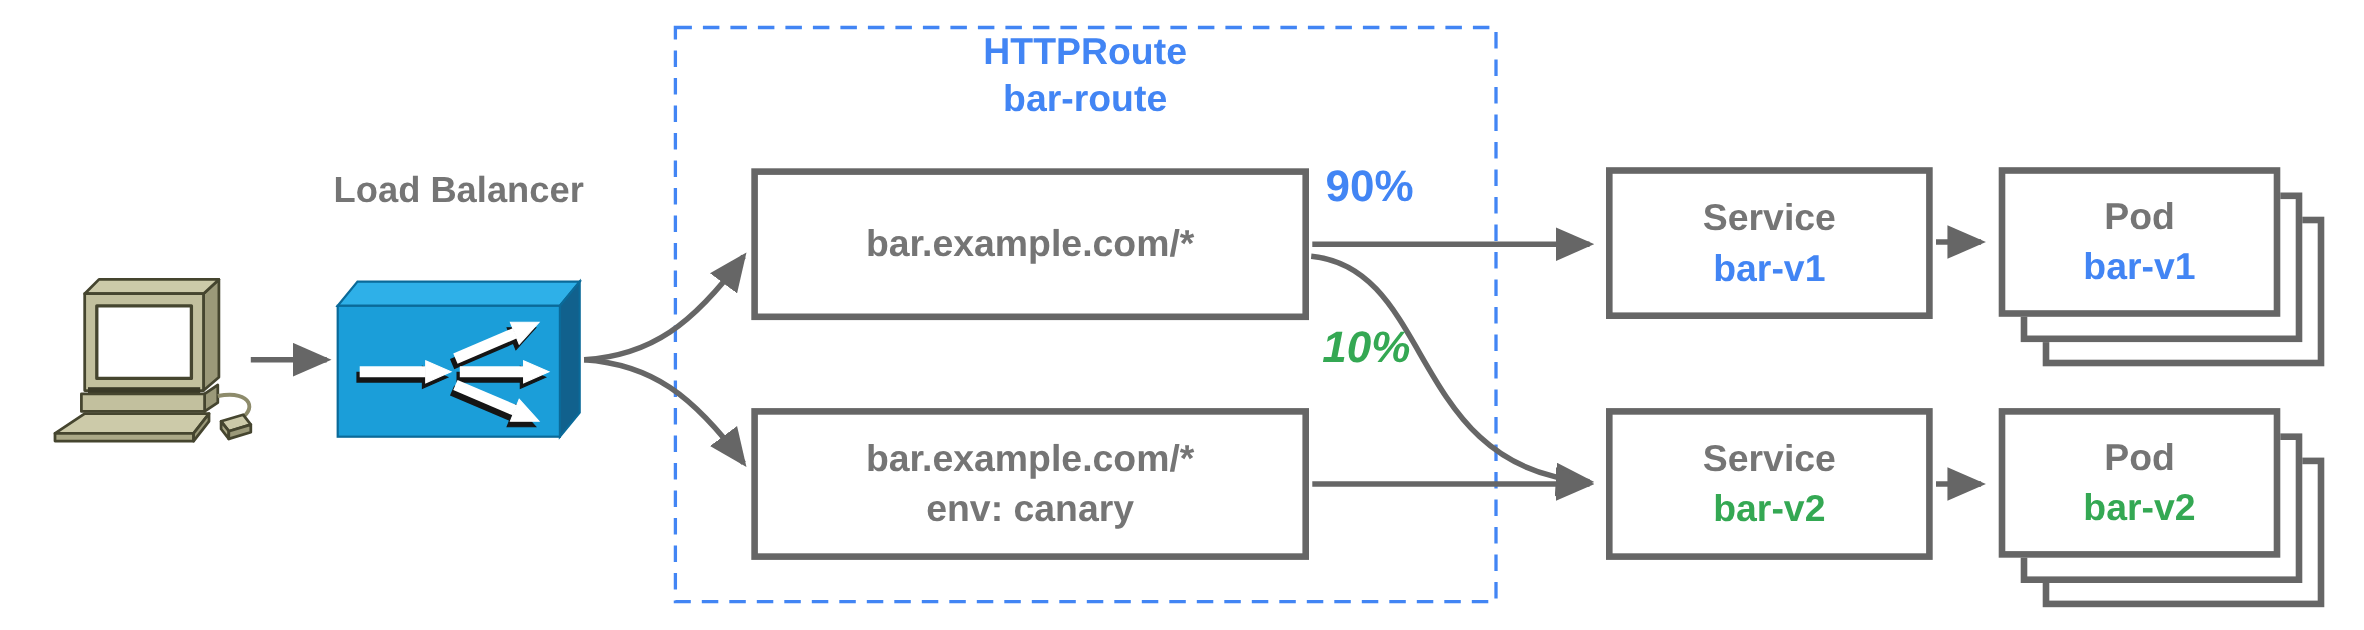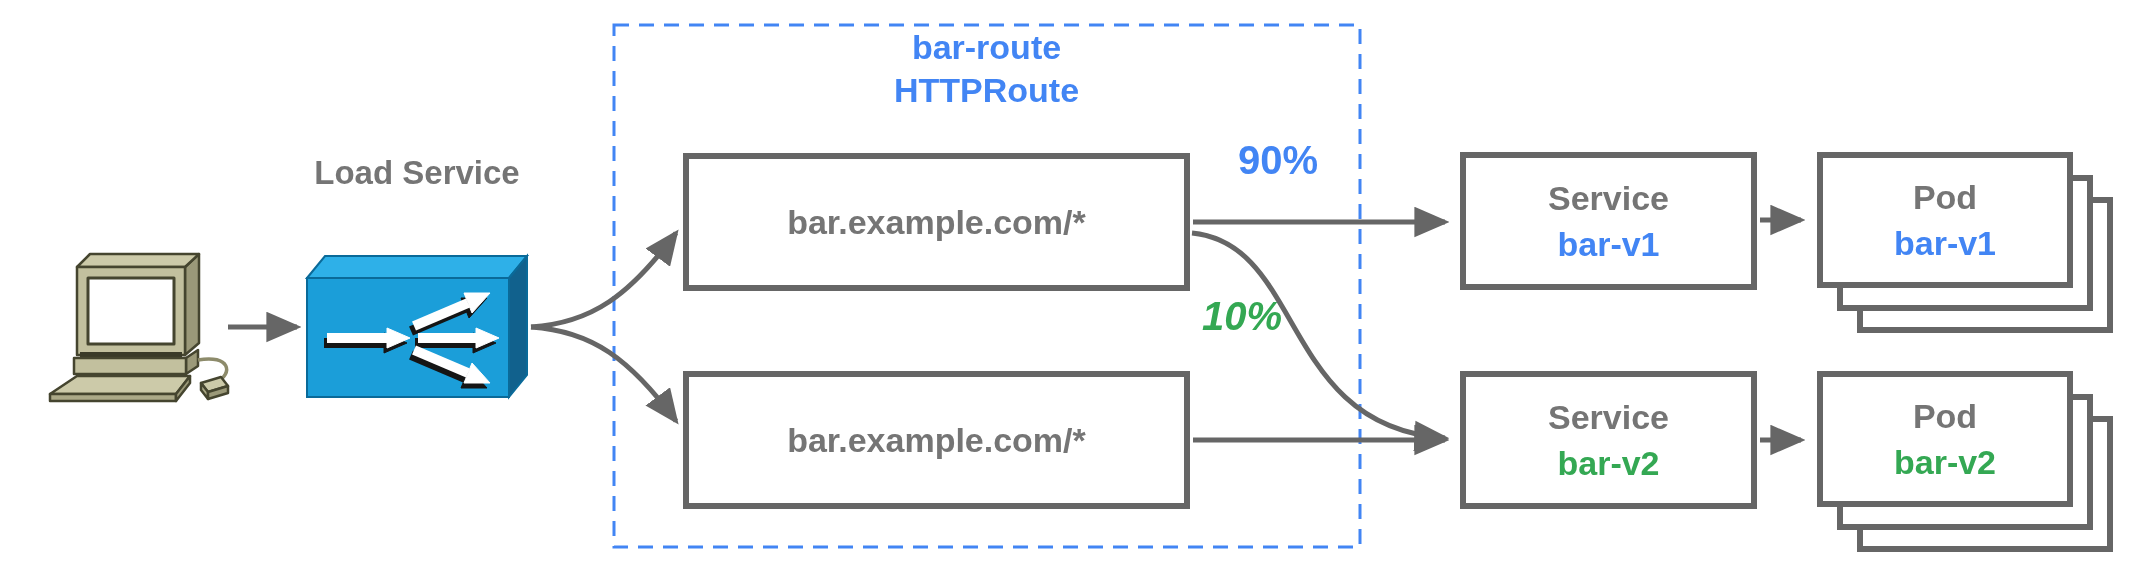--- a/index.html
+++ b/index.html
@@ -39,21 +39,21 @@
     font-weight:700;
     z-index:3;
     text-align:center;
   }
   .gray{color:#757575;text-align:center;}
   .blue{color:#4285F4;}
   .green{color:#34A853;}
   .lb-label{left:267px;top:154px;width:300px;font-size:33px;color:#757575;}
   .route-title{left:613px;top:26px;width:747px;font-size:34px;line-height:43px;color:#4285F4;}
   .pct{font-size:40px;line-height:40px;}
-  .pct-90{left:1205px;top:140px;margin-left:33px;}
+  .pct-90{left:1205px;top:150px;}
   .pct-10{left:1202px;top:296px;font-style:italic;}
   .route-top{left:683px;top:153px;width:507px;height:138px;}
   .route-bottom{left:683px;top:371px;width:507px;height:138px;}
   .service-v1{left:1460px;top:152px;width:297px;height:138px;}
   .service-v2{left:1460px;top:371px;width:297px;height:138px;}
   .pod-v1{left:1817px;top:152px;width:256px;height:136px;}
   .pod-v1-l2{left:1837px;top:175px;width:256px;height:136px;}
   .pod-v1-l3{left:1857px;top:197px;width:256px;height:136px;}
   .pod-v2{left:1817px;top:371px;width:256px;height:136px;}
   .pod-v2-l2{left:1837px;top:394px;width:256px;height:136px;}
@@ -113,36 +113,37 @@
       <path d="M 531,327 C 592,323 630,295 676,233" marker-end="url(#ah)"></path>
       <path d="M 531,327 C 592,331 630,359 676,421" marker-end="url(#ah)"></path>
       <path d="M 1193,222 H 1445" marker-end="url(#ah)"></path>
       <path d="M 1192,233 C 1305,244 1280,427 1445,438" marker-end="url(#ah)"></path>
       <path d="M 1193,440 H 1445" marker-end="url(#ah)"></path>
       <path d="M 1760,220 H 1801" marker-end="url(#ah)"></path>
       <path d="M 1760,440 H 1801" marker-end="url(#ah)"></path>
     </g>
   </svg>
 
-  <div class="label lb-label">Load Service</div>
+  <div class="label lb-label">Load Balancer</div>
 
   <div class="label route-title">
+    <div>HTTPRoute</div>
     <div>bar-route</div>
-    <div>HTTPRoute</div>
   </div>
 
   <div class="label pct pct-90 blue">90%</div>
   <div class="label pct pct-10 green">10%</div>
 
   <div class="box route-top">
     <div>bar.example.com/*</div>
   </div>
 
   <div class="box route-bottom">
     <div>bar.example.com/*</div>
+    <div>env: canary</div>
   </div>
 
   <div class="box service-v1">
     <div class="gray">Service</div>
     <div class="blue">bar-v1</div>
   </div>
 
   <div class="box service-v2">
     <div class="gray">Service</div>
     <div class="green">bar-v2</div>

